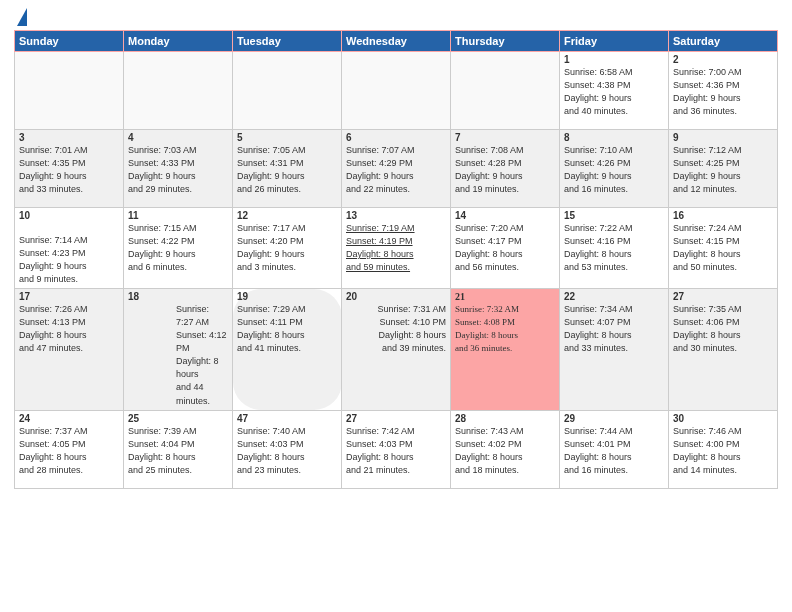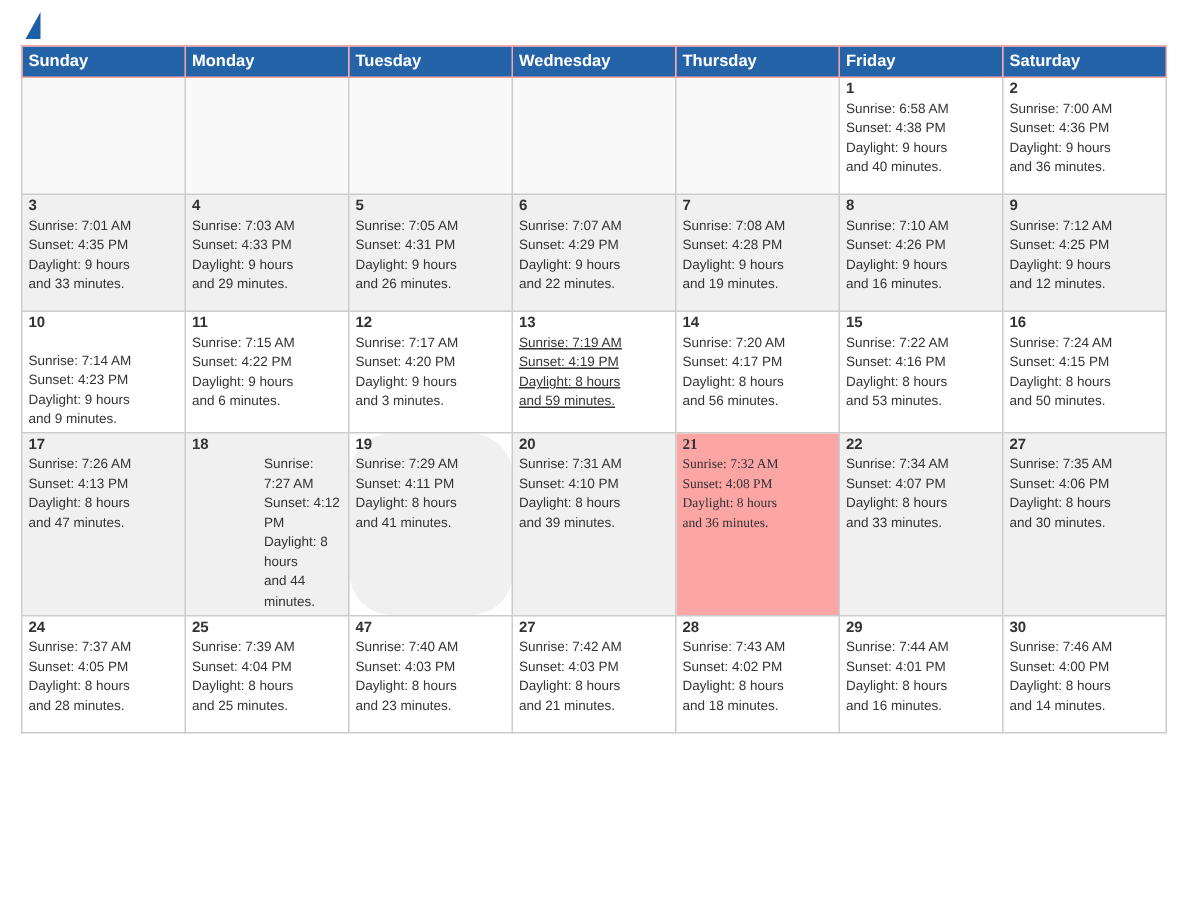--- a/index.html
+++ b/index.html
@@ -267,21 +267,21 @@
           </td>
           <td style="background: rgb(240, 240, 240); border-radius: 28px;">
             <span class="day-num">19</span>
             <div class="day-info" style="white-space: pre-line;">Sunrise: 7:29 AM
 Sunset: 4:11 PM
 Daylight: 8 hours
 and 41 minutes.</div>
           </td>
           <td style="background: rgb(240, 240, 240);">
             <span class="day-num">20</span>
-            <div class="day-info" style="white-space: pre-line;">Sunrise: 7:31 AM
+            <div class="day-info" style="white-space: pre-line; text-align: right;">Sunrise: 7:31 AM
 Sunset: 4:10 PM
 Daylight: 8 hours
 and 39 minutes.</div>
           </td>
           <td style="background: #fca5a5; font-family: Liberation Serif, serif;">
             <span class="day-num">21</span>
             <div class="day-info" style="white-space: pre-line;">Sunrise: 7:32 AM
 Sunset: 4:08 PM
 Daylight: 8 hours
 and 36 minutes.</div>

